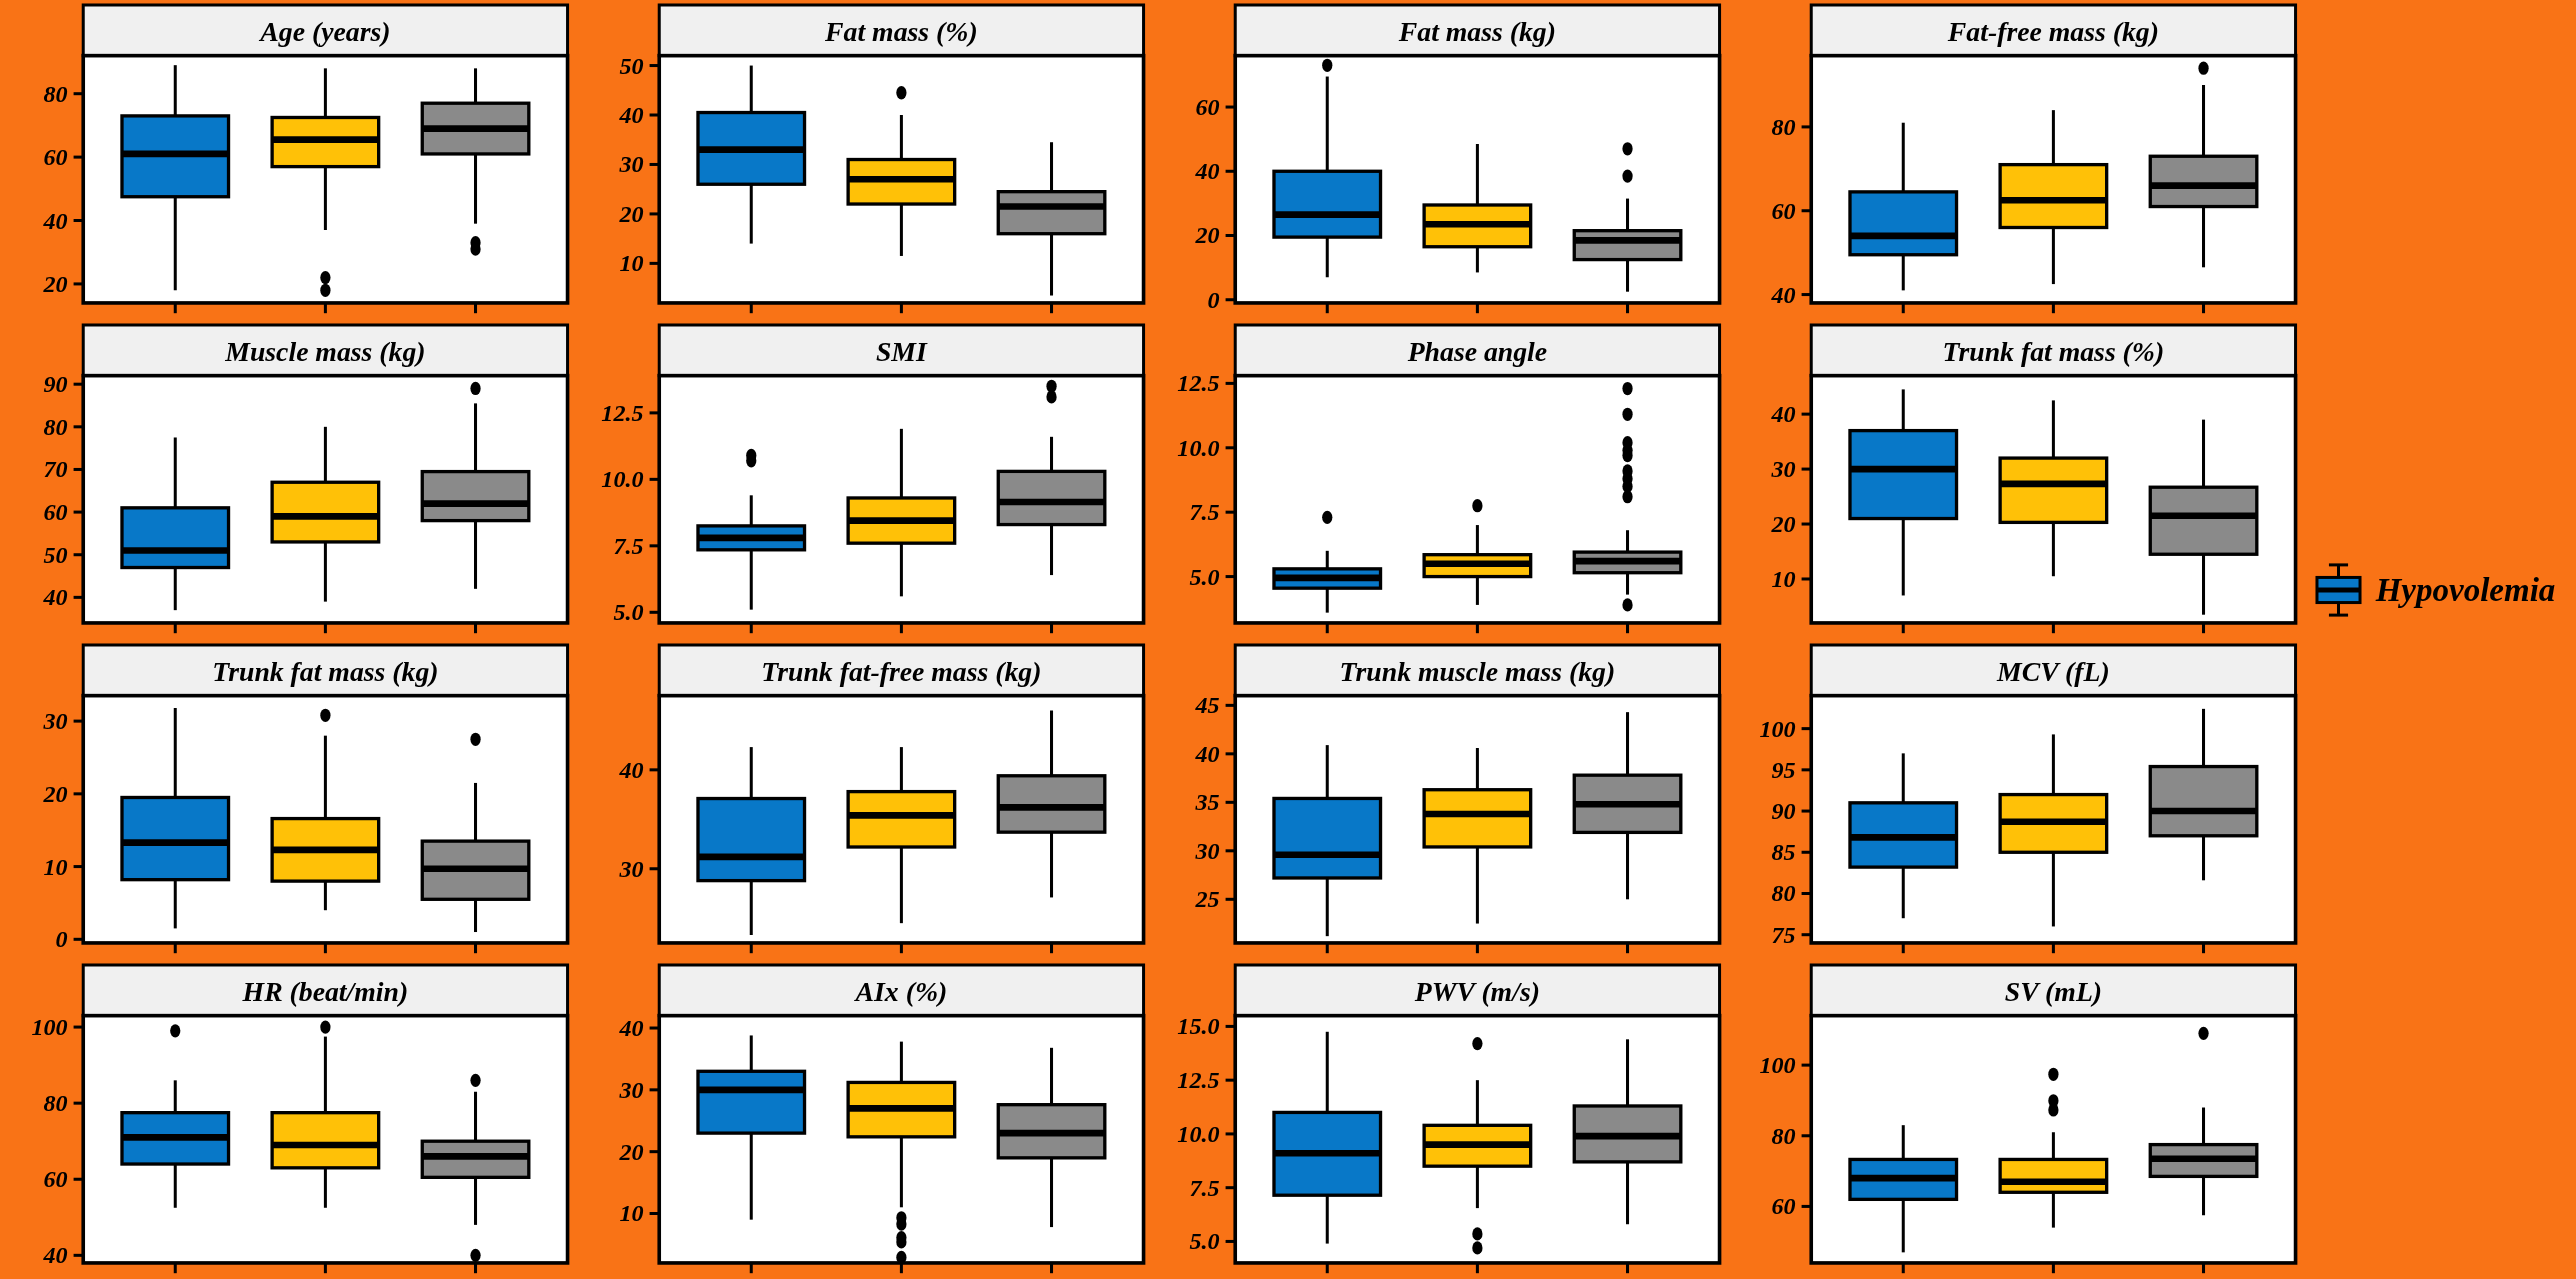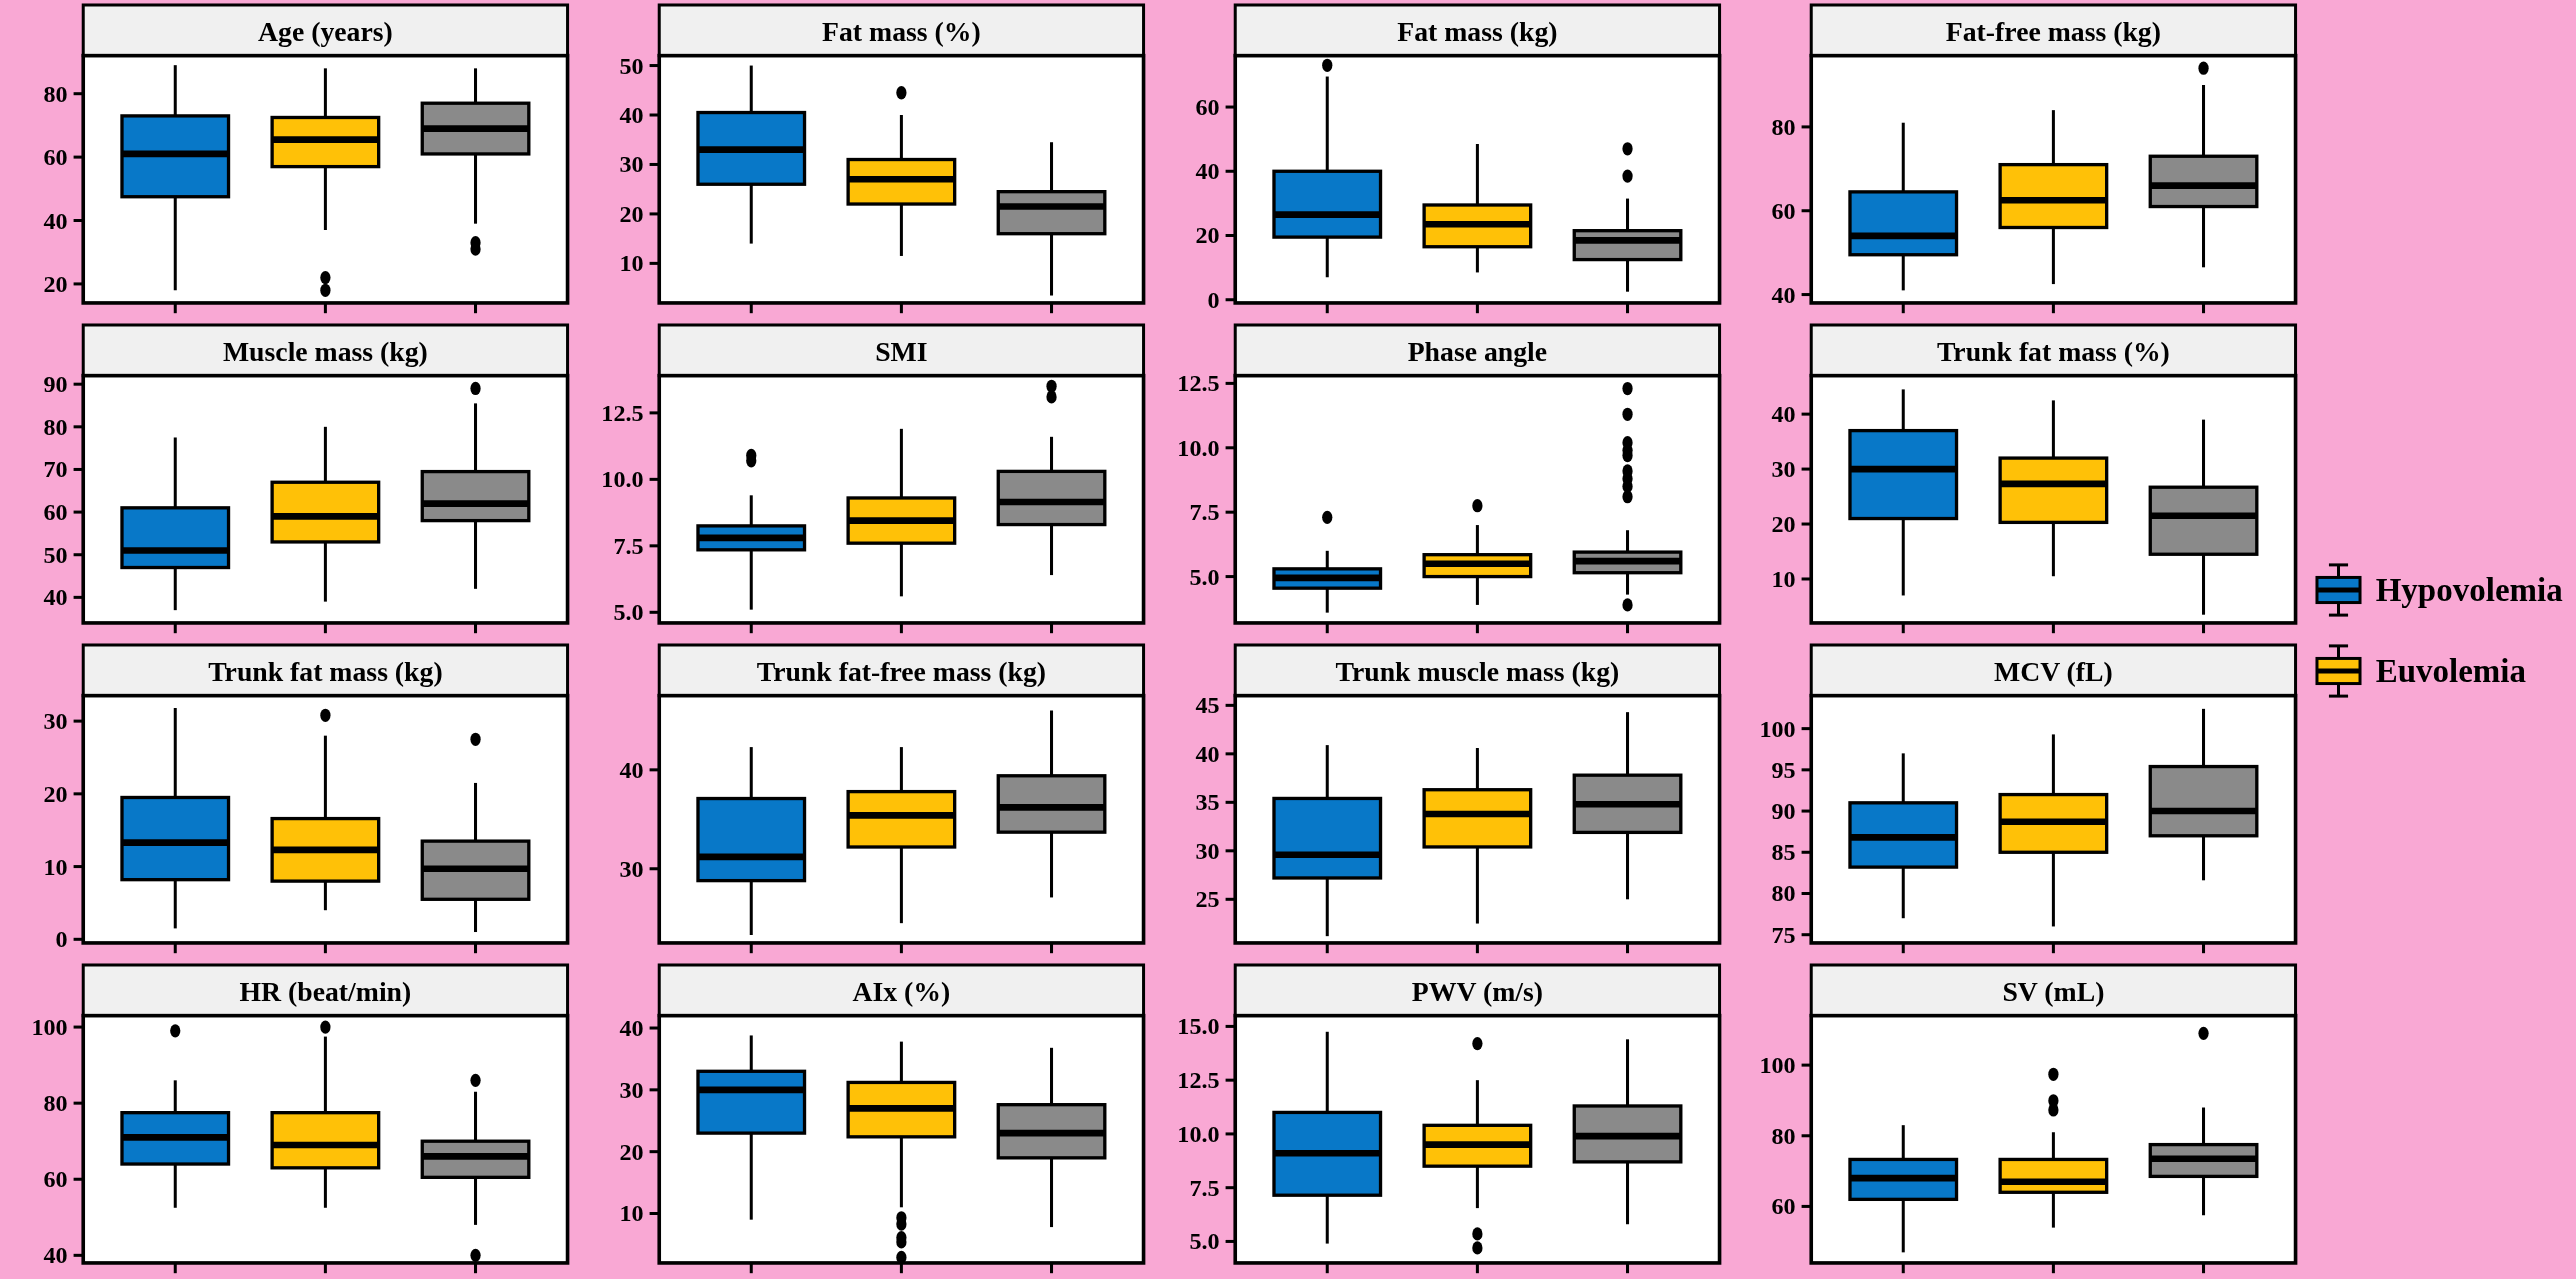--- a/index.html
+++ b/index.html
@@ -1,17 +1,17 @@
 <!DOCTYPE html>
 <html style="font-size:9.7px"><head>
 <meta charset="utf-8">
 <style>
   html,body{margin:0;padding:0;background:#ffffff;}
-  #app{position:relative;width:2576px;height:1280px;background:#f9a8d4;overflow:hidden;
-       font-family:"Liberation Serif","DejaVu Serif",serif;}
+  #app{position:relative;width:2576px;height:1280px;background:#f97316;overflow:hidden;
+       font-family:"Liberation Serif","DejaVu Serif",serif;font-style:italic;}
   .grid{position:absolute;left:0;top:0;width:2304px;
         display:grid;grid-template-columns:repeat(4,576px);grid-auto-rows:320px;}
   .panel{position:relative;width:576px;height:320px;}
   .legend{position:absolute;left:2311px;top:560px;display:flex;flex-direction:column;gap:21px;}
   .legend-item{display:flex;align-items:center;gap:9.7px;}
   .legend-label{font-weight:700;font-size:33px;color:#000;white-space:nowrap;}
   svg text{font-family:"Liberation Serif","DejaVu Serif",serif;fill:#000;}
   .tick-label{font-size:40px;font-weight:700;}
   .strip-title{font-size:46px;font-weight:700;}
 </style>
@@ -635,25 +635,15 @@
       <div class="legend-item">
         <svg width="55" height="60" viewBox="0 0 92 100">
           <line x1="46" y1="8" x2="46" y2="92" stroke="#000" stroke-width="5"></line>
           <line x1="30" y1="8" x2="62" y2="8" stroke="#000" stroke-width="5"></line>
           <line x1="30" y1="92" x2="62" y2="92" stroke="#000" stroke-width="5"></line>
           <rect x="10" y="29" width="72" height="42" fill="#0878C8" stroke="#000" stroke-width="5"></rect>
           <line x1="10" y1="50" x2="82" y2="50" stroke="#000" stroke-width="8"></line>
         </svg>
         <span class="legend-label">Hypovolemia</span>
       </div>
-      <div class="legend-item">
-        <svg width="55" height="60" viewBox="0 0 92 100">
-          <line x1="46" y1="8" x2="46" y2="92" stroke="#000" stroke-width="5"></line>
-          <line x1="30" y1="8" x2="62" y2="8" stroke="#000" stroke-width="5"></line>
-          <line x1="30" y1="92" x2="62" y2="92" stroke="#000" stroke-width="5"></line>
-          <rect x="10" y="29" width="72" height="42" fill="#FFC107" stroke="#000" stroke-width="5"></rect>
-          <line x1="10" y1="50" x2="82" y2="50" stroke="#000" stroke-width="8"></line>
-        </svg>
-        <span class="legend-label">Euvolemia</span>
-      </div>
     </div>
 </div>
 
 
 </body></html>

